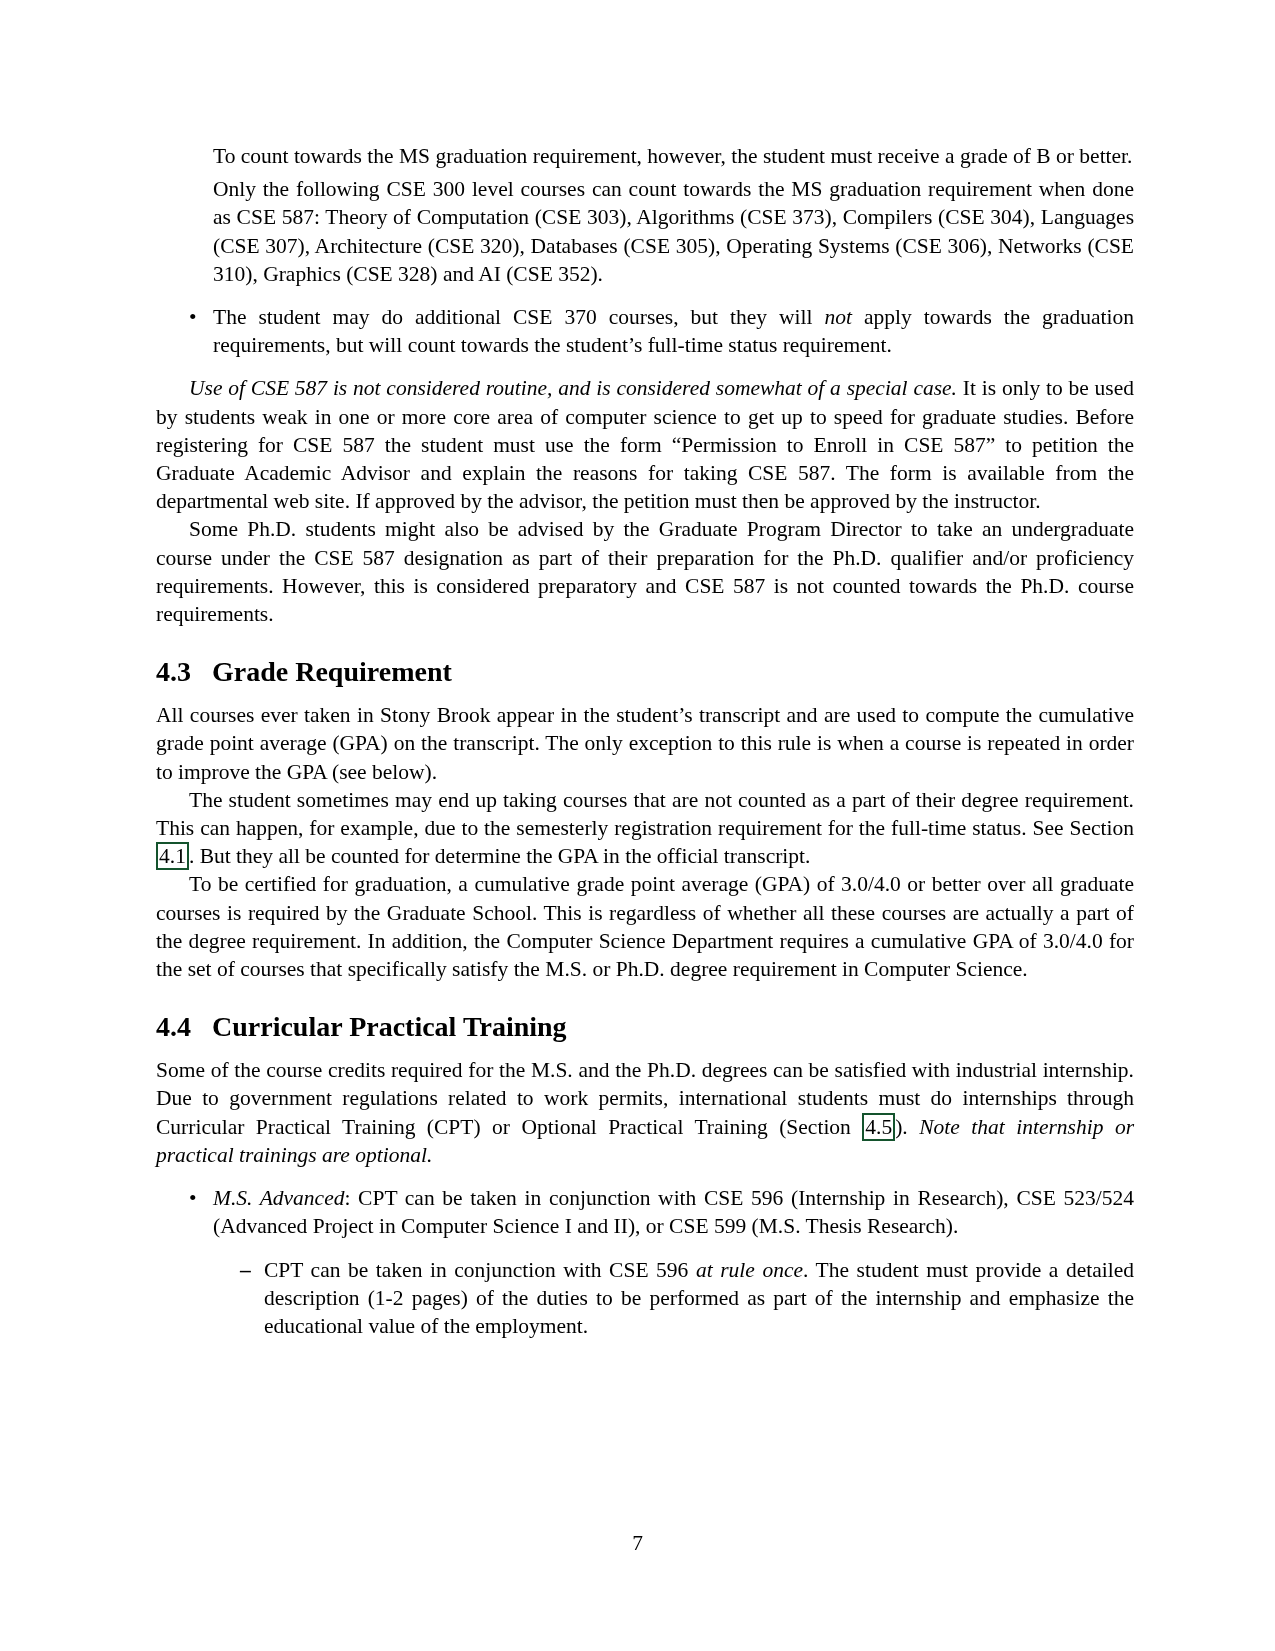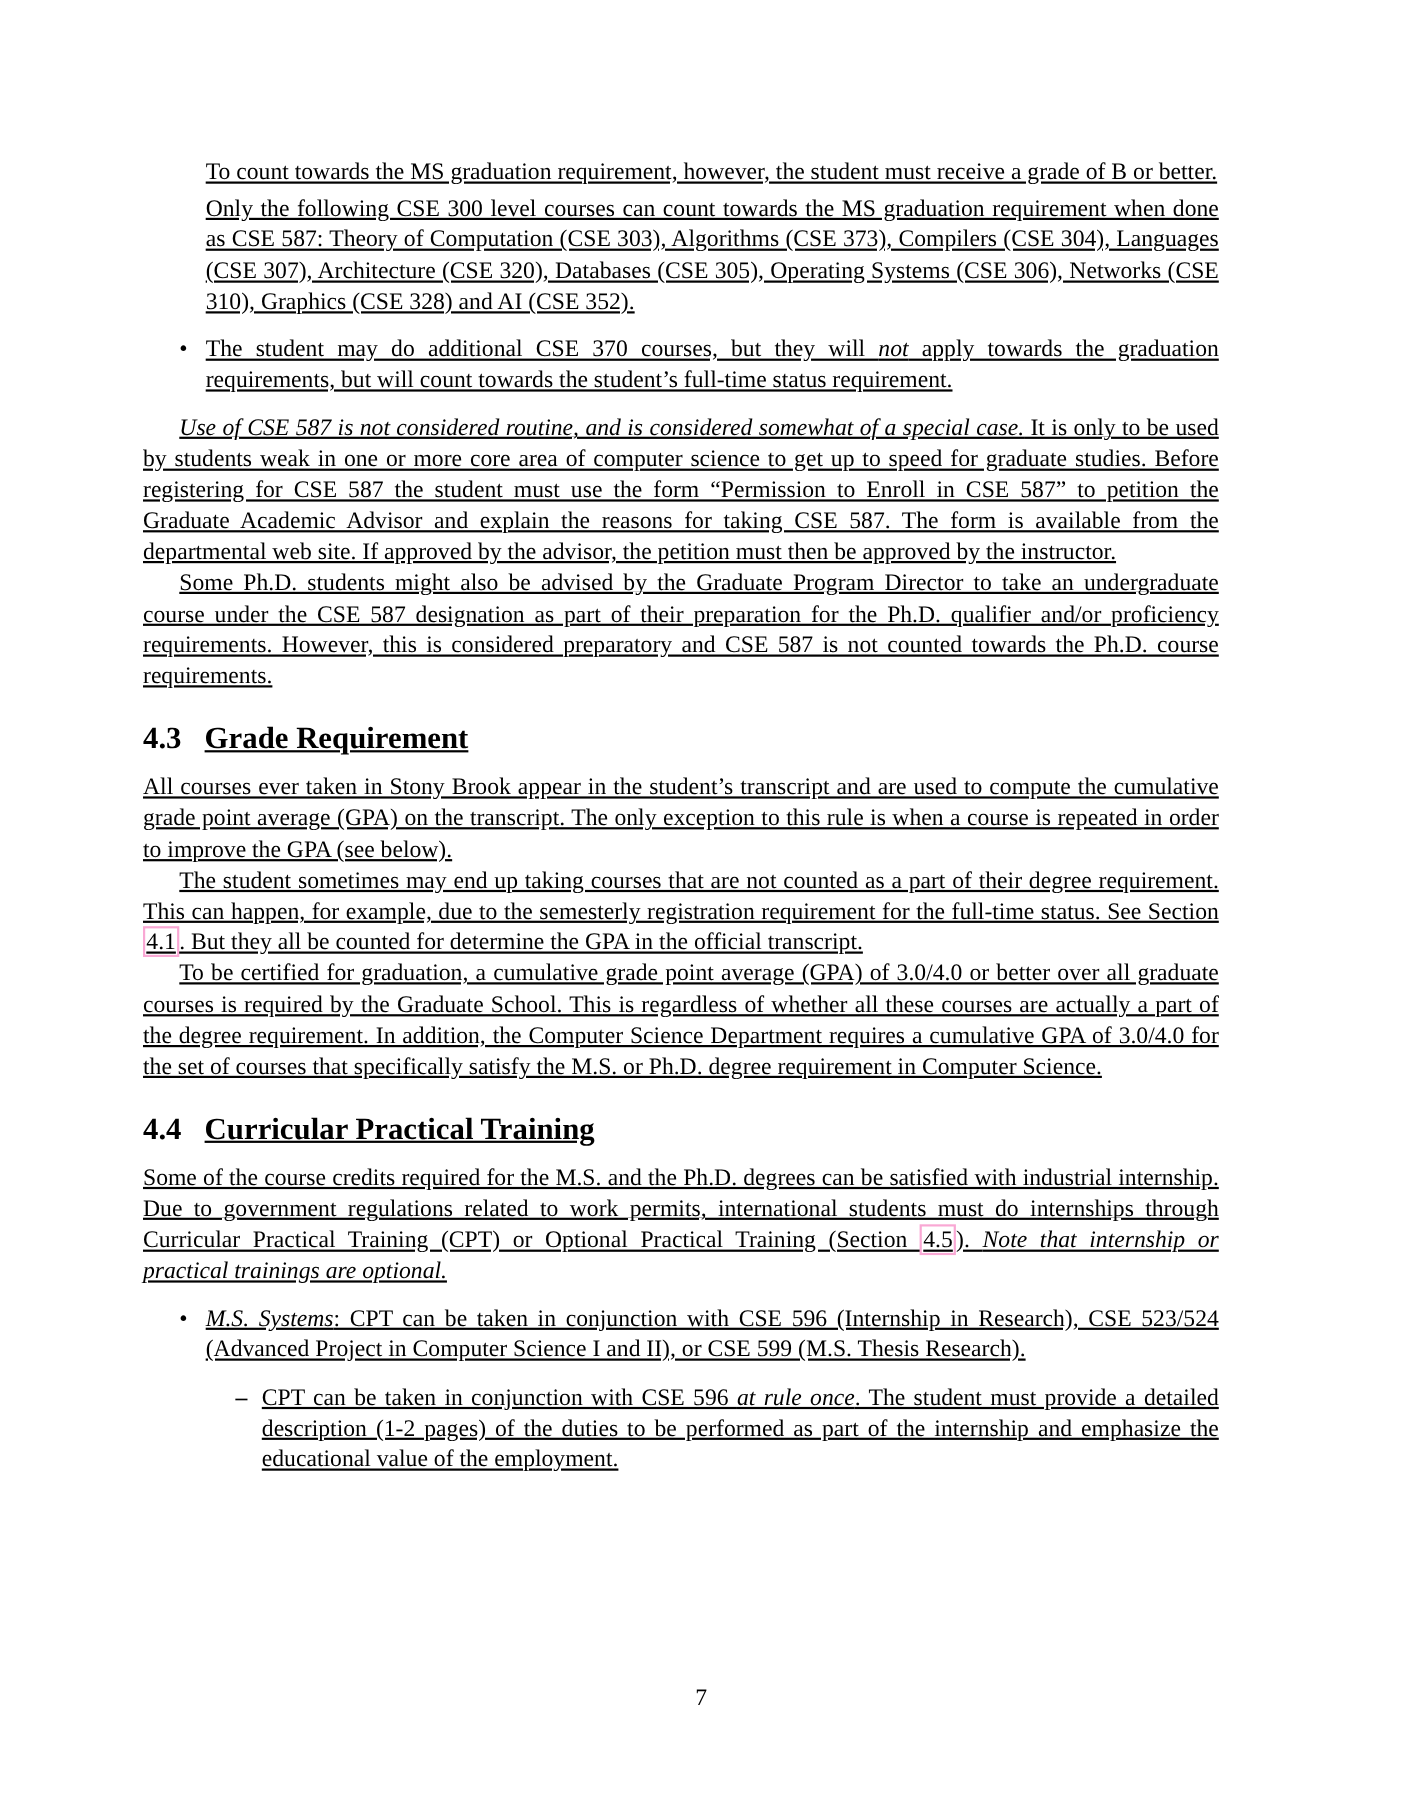--- a/index.html
+++ b/index.html
@@ -1,30 +1,30 @@
 <!DOCTYPE html>
 <html><head>
 <meta charset="utf-8">
 <style>
   html, body { margin: 0; padding: 0; background: #ffffff; }
   body { width: 1275px; height: 1651px; position: relative; overflow: hidden;
          font-family: "Liberation Serif", "DejaVu Serif", serif; color: #000; }
-  .page { position: absolute; left: 130px; top: 142px; width: 978px; font-size: 21.5px; line-height: 28.2px; text-decoration: underline; }
+  .page { position: absolute; left: 156px; top: 142px; width: 978px; font-size: 21.5px; line-height: 28.2px; }
   p { margin: 0; text-align: justify; }
   .indent { text-indent: 33px; }
   .block { padding-left: 57px; }
   .gap { margin-top: 5px; }
   .bullet-list { margin: 0; padding: 0; list-style: none; }
   .bullet-item { position: relative; padding-left: 57px; text-align: justify; margin-top: 15px; }
   .bullet-mark { position: absolute; left: 33px; top: 0; }
   .dash-item { position: relative; padding-left: 108px; text-align: justify; margin-top: 15px; }
   .dash-mark { position: absolute; left: 84px; top: 0; font-weight: bold; }
   h2 { font-size: 28px; font-weight: bold; margin: 29px 0 14px 0; line-height: 30px; }
   h2 .num { display: inline-block; width: 56px; }
-  .ref { border: 2px solid #f9a8d4; padding: 0 1px; }
+  .ref { border: 2px solid #14532d; padding: 0 1px; }
   .pagenum { position: absolute; left: 0; right: 0; top: 1531px; text-align: center; font-size: 21.5px;
              font-family: "Liberation Serif", "DejaVu Serif", serif; }
   .mt-after-list { margin-top: 15px; }
 </style>
 </head>
 <body>
 
 <div class="page">
 
   <p class="block">To count towards the MS graduation requirement, however, the student must receive a grade of B or better.</p>
@@ -44,21 +44,21 @@
   <p>All courses ever taken in Stony Brook appear in the student’s transcript and are used to compute the cumulative grade point average (GPA) on the transcript. The only exception to this rule is when a course is repeated in order to improve the GPA (see below).</p>
   <p class="indent"><span>The student sometimes may end up taking courses that are not counted as a part of their degree requirement. This can happen, for example, due to the semesterly registration requirement for the full-time status. See Section </span><span class="ref">4.1</span><span>. But they all be counted for determine the GPA in the official transcript.</span></p>
   <p class="indent">To be certified for graduation, a cumulative grade point average (GPA) of 3.0/4.0 or better over all graduate courses is required by the Graduate School. This is regardless of whether all these courses are actually a part of the degree requirement. In addition, the Computer Science Department requires a cumulative GPA of 3.0/4.0 for the set of courses that specifically satisfy the M.S. or Ph.D. degree requirement in Computer Science.</p>
 
   <h2><span class="num">4.4</span><span>Curricular Practical Training</span></h2>
   <p><span>Some of the course credits required for the M.S. and the Ph.D. degrees can be satisfied with industrial internship. Due to government regulations related to work permits, international students must do internships through Curricular Practical Training (CPT) or Optional Practical Training (Section </span><span class="ref">4.5</span><span>). </span><em>Note that internship or practical trainings are optional.</em></p>
 
   <ul class="bullet-list">
     <li class="bullet-item">
       <span class="bullet-mark">•</span>
-      <em>M.S. Systems</em><span>: CPT can be taken in conjunction with CSE 596 (Internship in Research), CSE 523/524 (Advanced Project in Computer Science I and II), or CSE 599 (M.S. Thesis Research).</span>
+      <em>M.S. Advanced</em><span>: CPT can be taken in conjunction with CSE 596 (Internship in Research), CSE 523/524 (Advanced Project in Computer Science I and II), or CSE 599 (M.S. Thesis Research).</span>
     </li>
     <li class="dash-item">
       <span class="dash-mark">–</span>
       <span>CPT can be taken in conjunction with CSE 596 </span><em>at rule once</em><span>. The student must provide a detailed description (1-2 pages) of the duties to be performed as part of the internship and emphasize the educational value of the employment.</span>
     </li>
   </ul>
 </div>
 
 <div class="pagenum">7</div>
 

